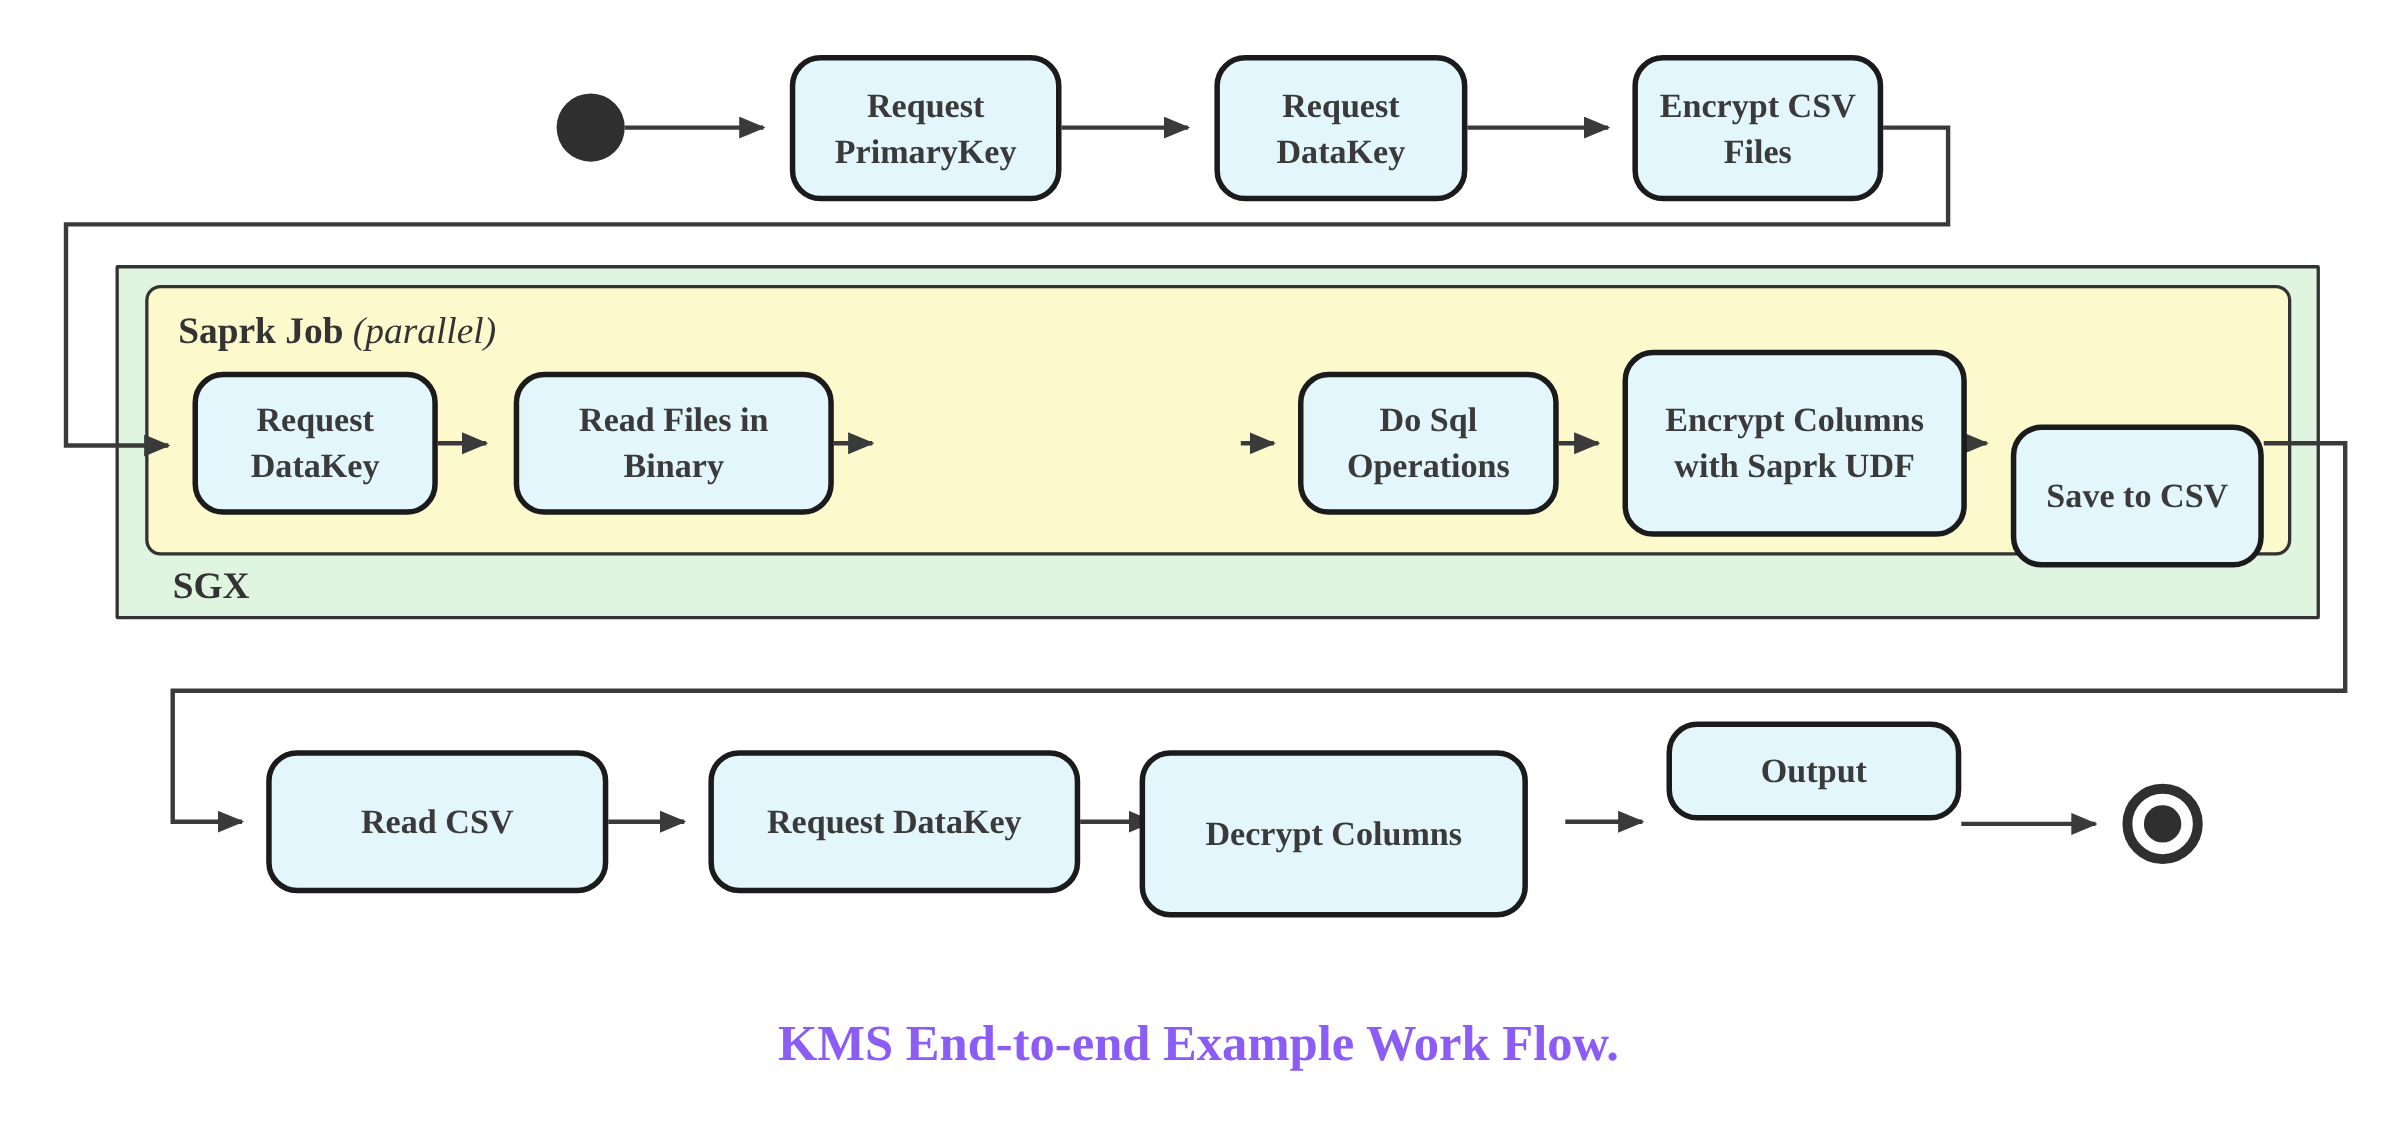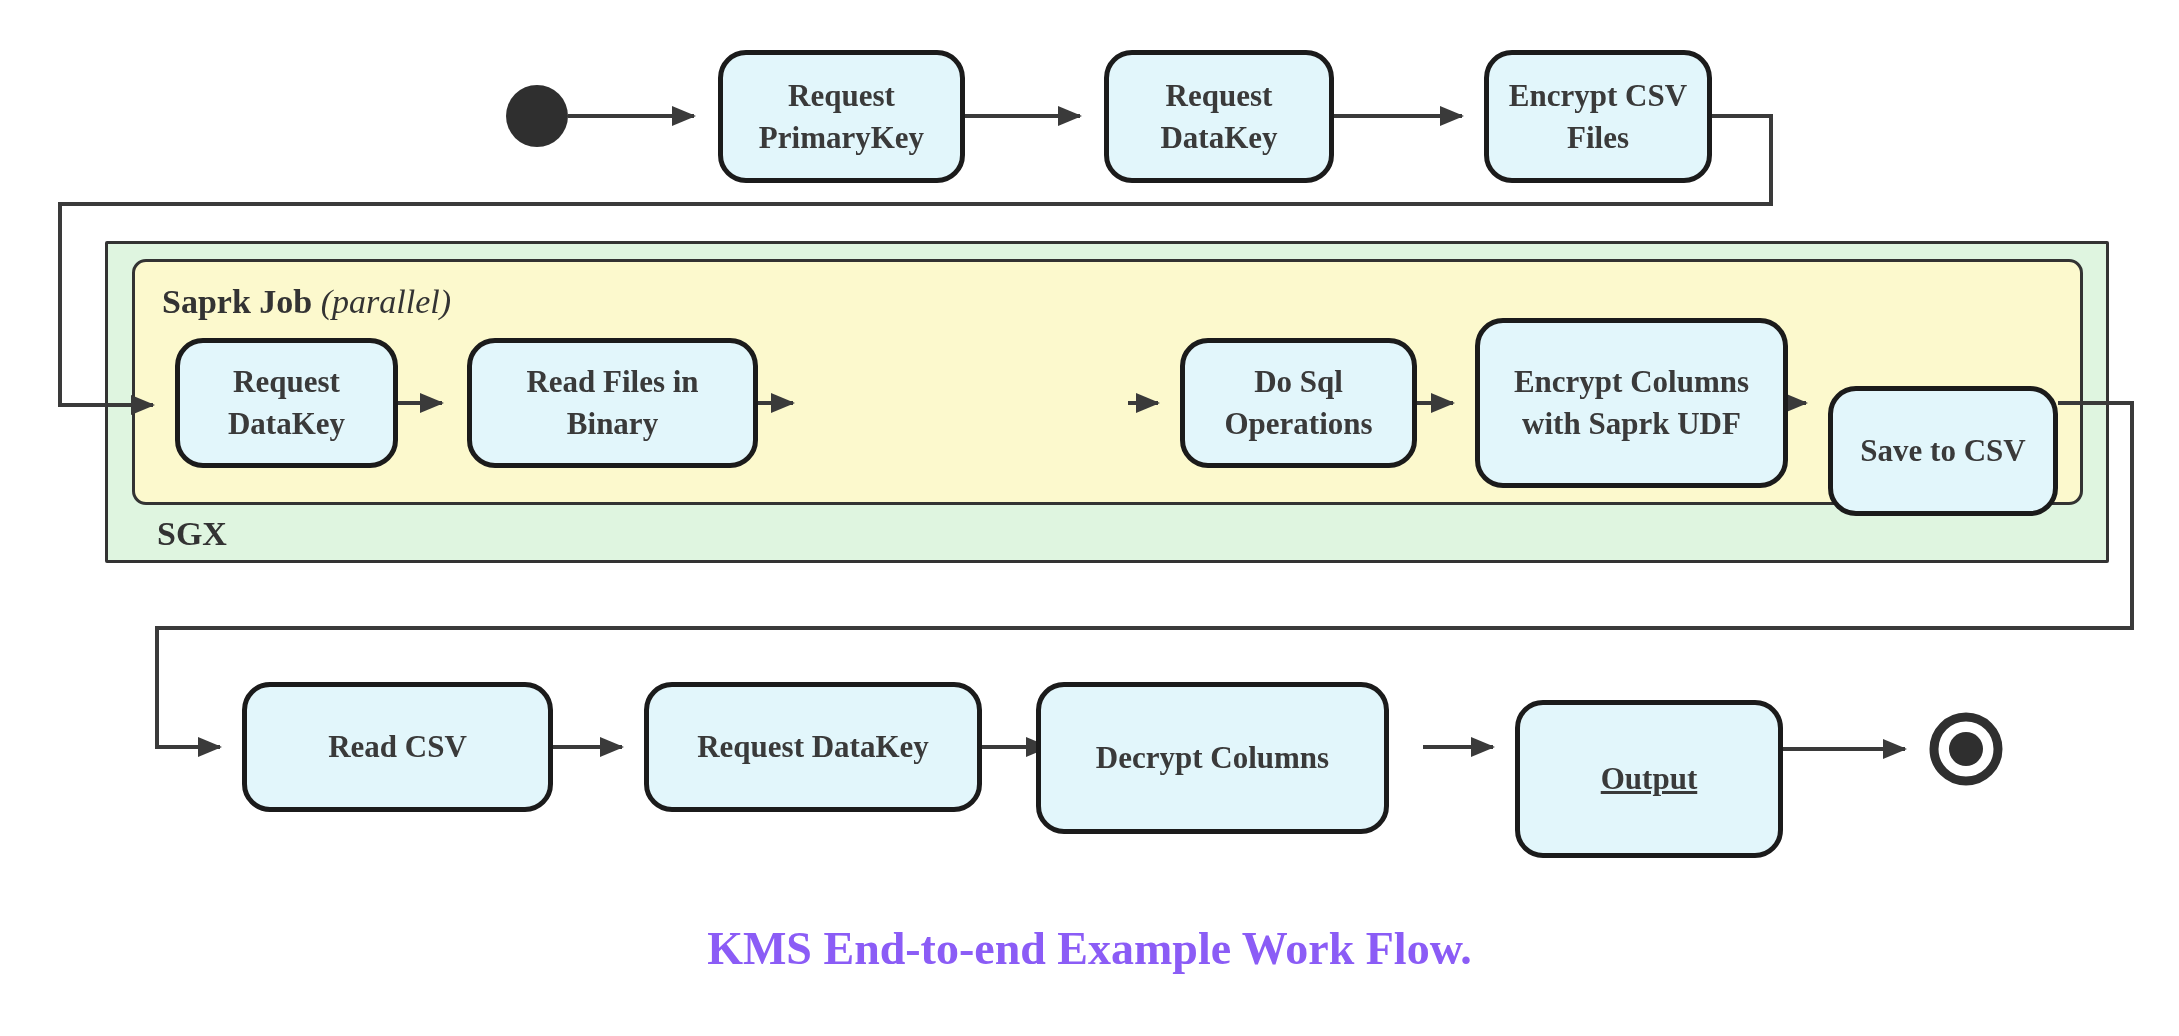--- a/index.html
+++ b/index.html
@@ -96,17 +96,17 @@
 
   <div class="state-node" style="left:175px;top:338px;width:223px;height:130px;">Request DataKey</div>
   <div class="state-node" style="left:467px;top:338px;width:291px;height:130px;border-radius:28px;">Read Files in Binary</div>
   <div class="state-node" style="left:1180px;top:338px;width:237px;height:130px;">Do Sql Operations</div>
   <div class="state-node" style="left:1475px;top:318px;width:313px;height:170px;">Encrypt Columns with Saprk UDF</div>
   <div class="state-node" style="left:1828px;top:338px;width:230px;height:130px;margin-top:48px;">Save to CSV</div>
 
   <div class="state-node" style="left:242px;top:682px;width:311px;height:130px;">Read CSV</div>
   <div class="state-node" style="left:644px;top:682px;width:338px;height:130px;">Request DataKey</div>
   <div class="state-node" style="left:1036px;top:682px;width:353px;height:152px;">Decrypt Columns</div>
-  <div class="state-node" style="left:1515px;top:700px;width:268px;height:158px;text-decoration:underline;">Output</div>
+  <div class="state-node" style="left:1515px;top:656px;width:268px;height:90px;">Output</div>
 
   <div class="caption">KMS End-to-end Example Work Flow.</div>
 
 </div>
 
 </body></html>

